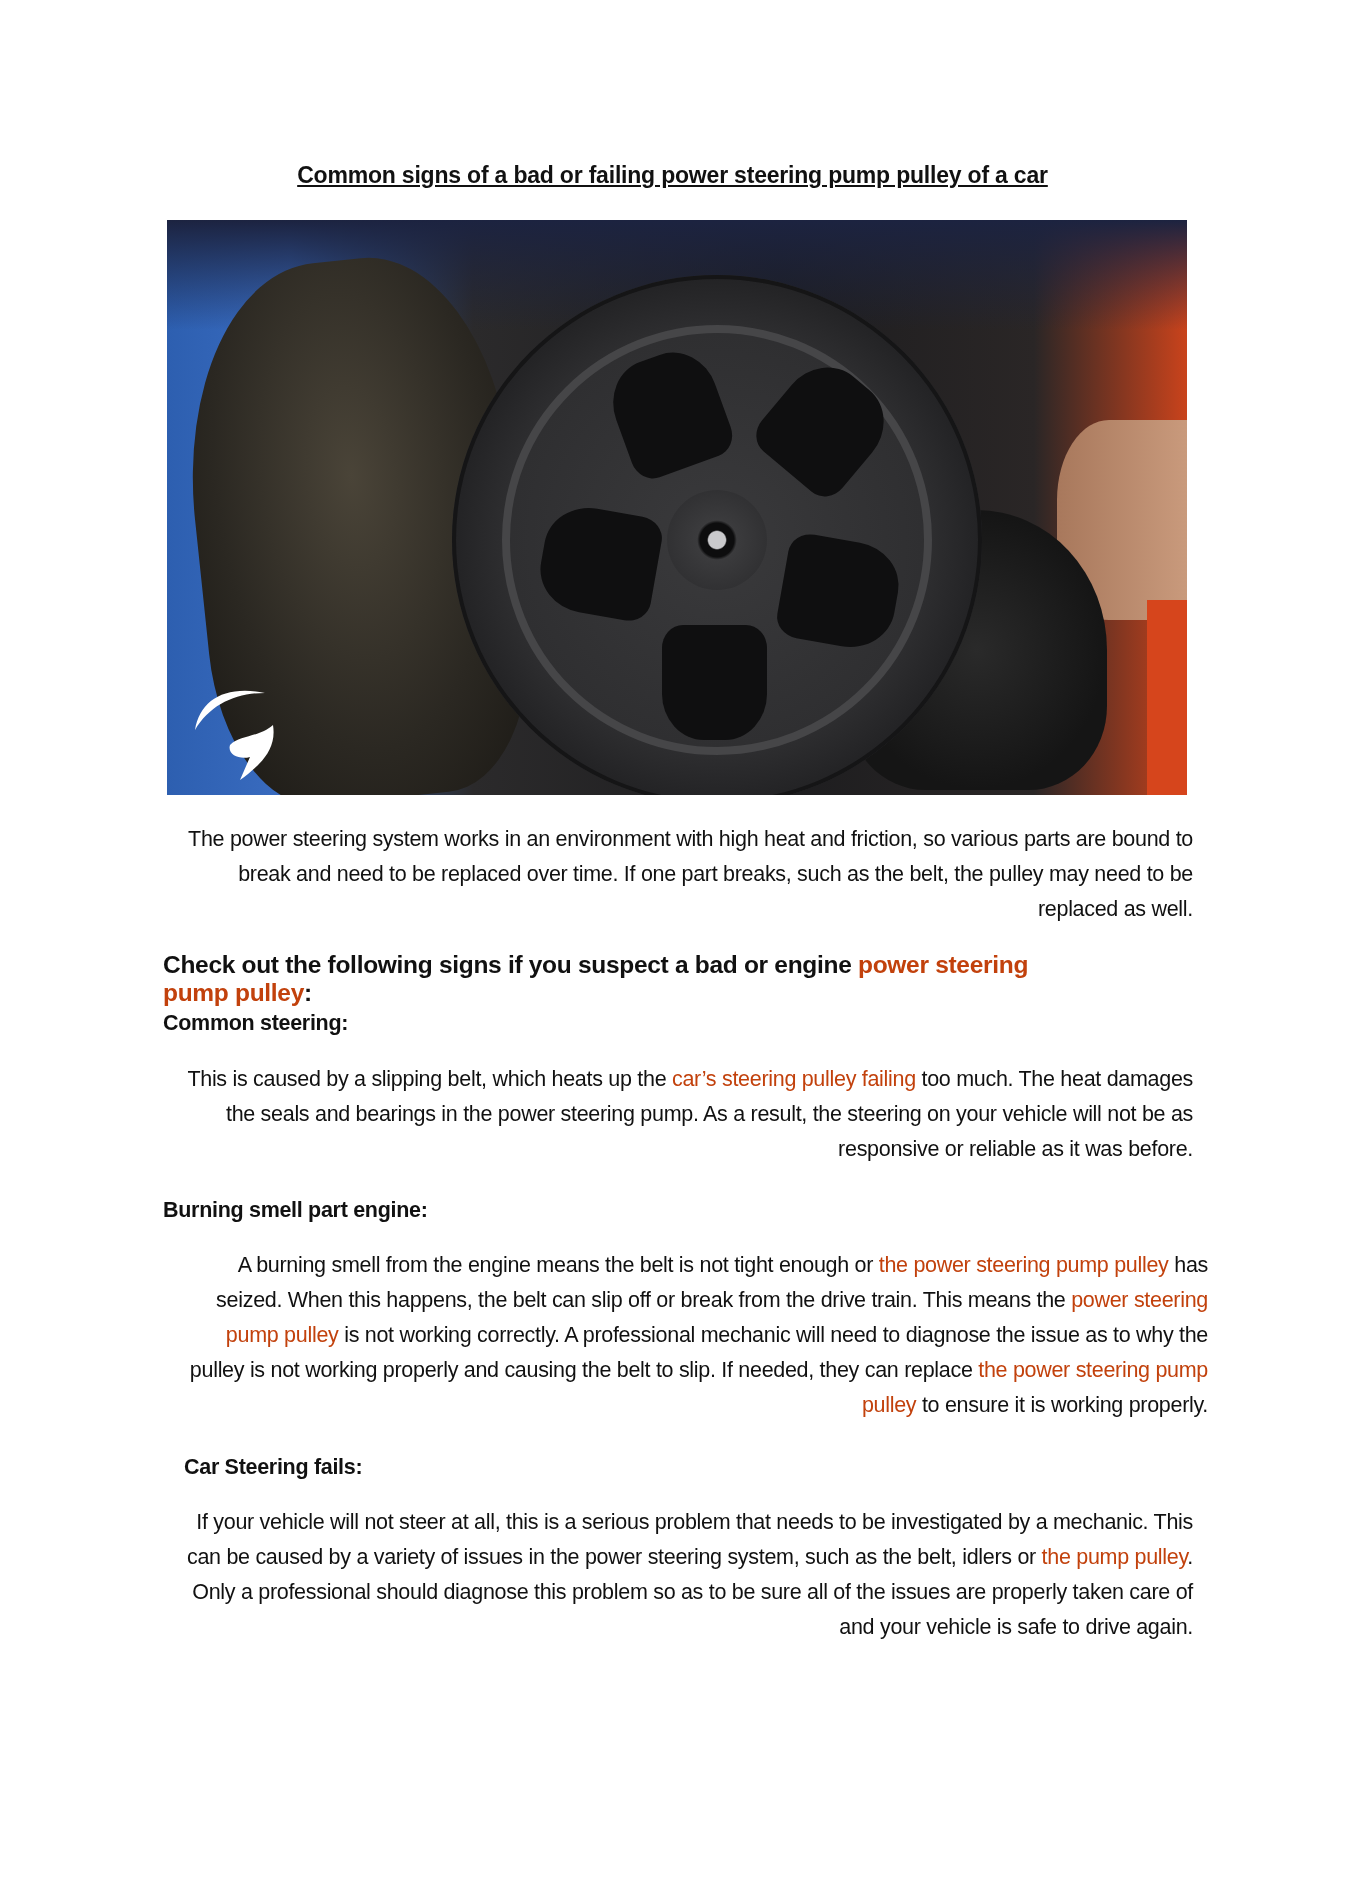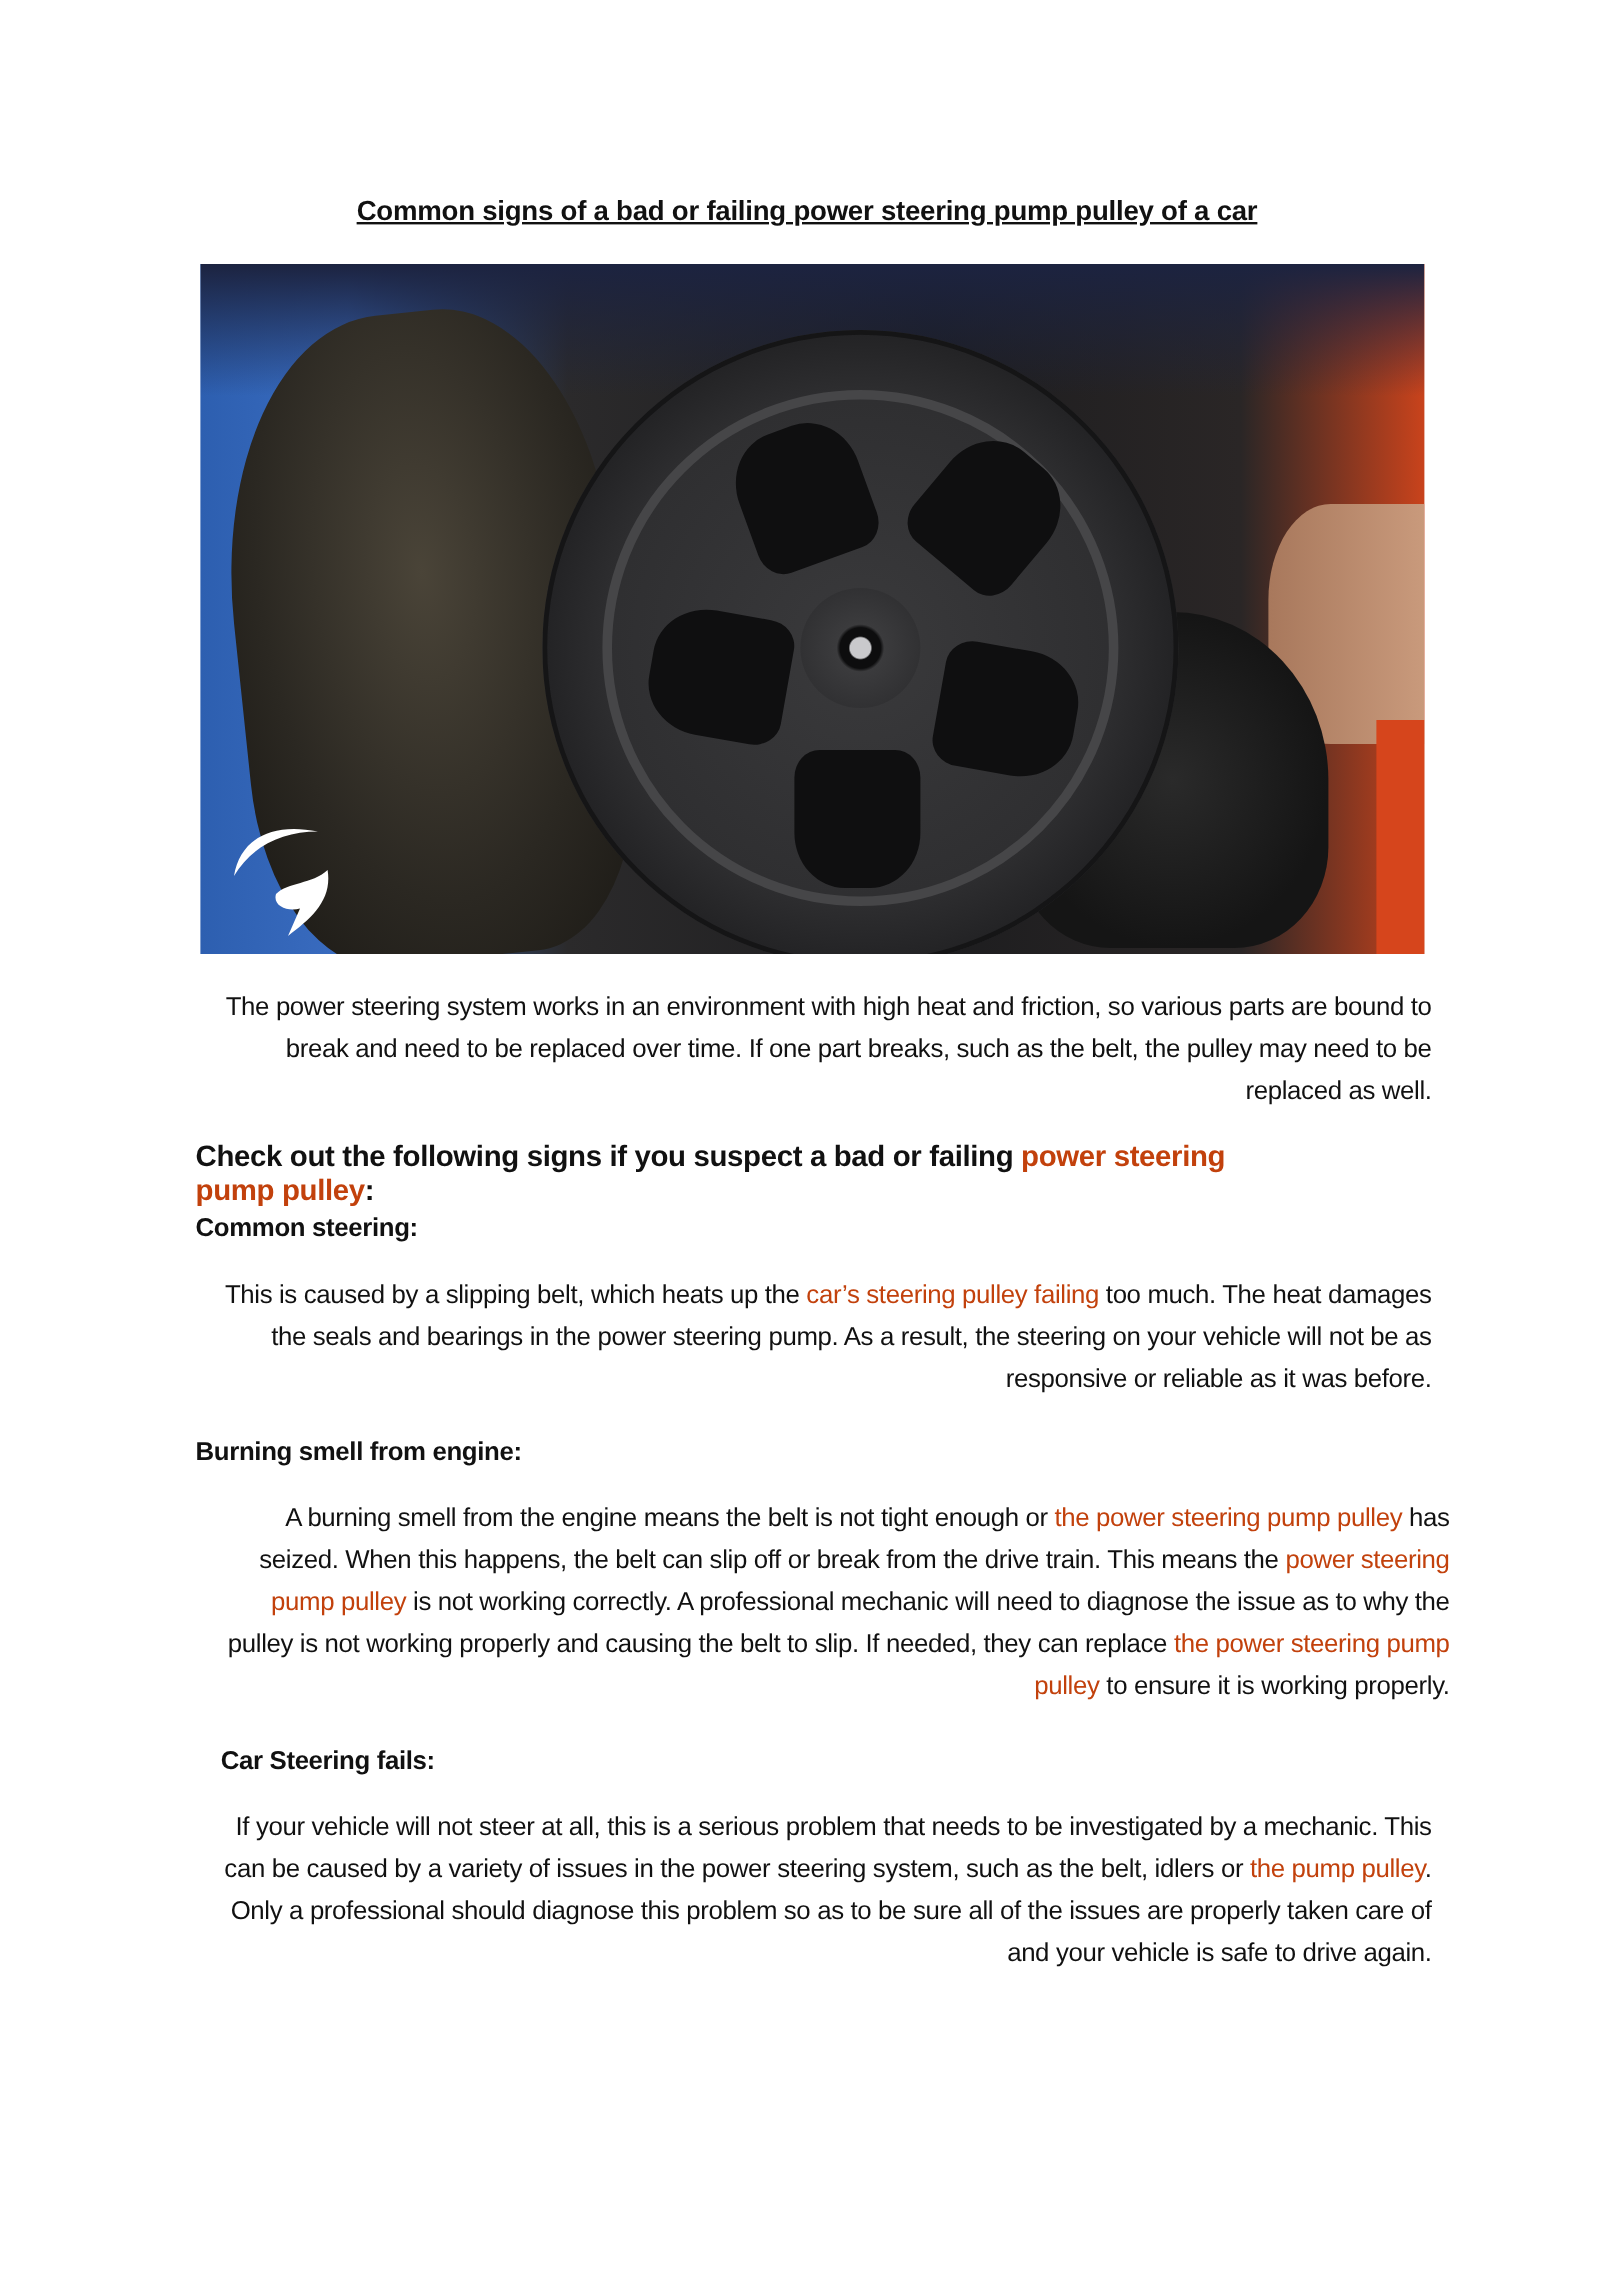--- a/index.html
+++ b/index.html
@@ -60,29 +60,29 @@
       <path d="M10 55 C 15 25, 40 10, 80 18 C 50 18, 25 30, 10 55 Z" fill="#ffffff"></path>
       <path d="M45 70 C 55 60, 75 62, 88 50 C 92 75, 75 90, 55 105 L 65 82 C 55 85, 42 80, 45 70 Z" fill="#ffffff"></path>
     </svg>
   </div>
 
   <div class="body-text" style="top:822px;">
     <p>The power steering system works in an environment with high heat and friction, so various parts are bound to break and need to be replaced over time. If one part breaks, such as the belt, the pulley may need to be replaced as well.</p>
   </div>
 
   <div class="h2" style="top:951px;">
-    <span>Check out the following signs if you suspect a bad or failing </span><a class="link">power steering pump pulley</a><span>:</span>
+    <span>Check out the following signs if you suspect a bad or engine </span><a class="link">power steering pump pulley</a><span>:</span>
   </div>
 
   <div class="h3" style="top:1011px;">Common steering:</div>
   <div class="body-text" style="top:1062px;">
     <p><span>This is caused by a slipping belt, which heats up the </span><a class="link">car’s steering pulley failing</a><span> too much. The heat damages the seals and bearings in the power steering pump. As a result, the steering on your vehicle will not be as responsive or reliable as it was before.</span></p>
   </div>
 
-  <div class="h3" style="top:1198px;">Burning smell from engine:</div>
+  <div class="h3" style="top:1198px;">Burning smell part engine:</div>
   <div class="body-text" style="top:1248px;margin-left:15px;">
     <p><span>A burning smell from the engine means the belt is not tight enough or </span><a class="link">the power steering pump pulley</a><span> has seized. When this happens, the belt can slip off or break from the drive train. This means the </span><a class="link">power steering pump pulley</a><span> is not working correctly. A professional mechanic will need to diagnose the issue as to why the pulley is not working properly and causing the belt to slip. If needed, they can replace </span><a class="link">the power steering pump pulley</a><span> to ensure it is working properly.</span></p>
   </div>
 
   <div class="h3" style="top:1455px;margin-left:21px;">Car Steering fails:</div>
   <div class="body-text" style="top:1505px;">
     <p><span>If your vehicle will not steer at all, this is a serious problem that needs to be investigated by a mechanic. This can be caused by a variety of issues in the power steering system, such as the belt, idlers or </span><a class="link">the pump pulley</a><span>. Only a professional should diagnose this problem so as to be sure all of the issues are properly taken care of and your vehicle is safe to drive again.</span></p>
   </div>
 
 

